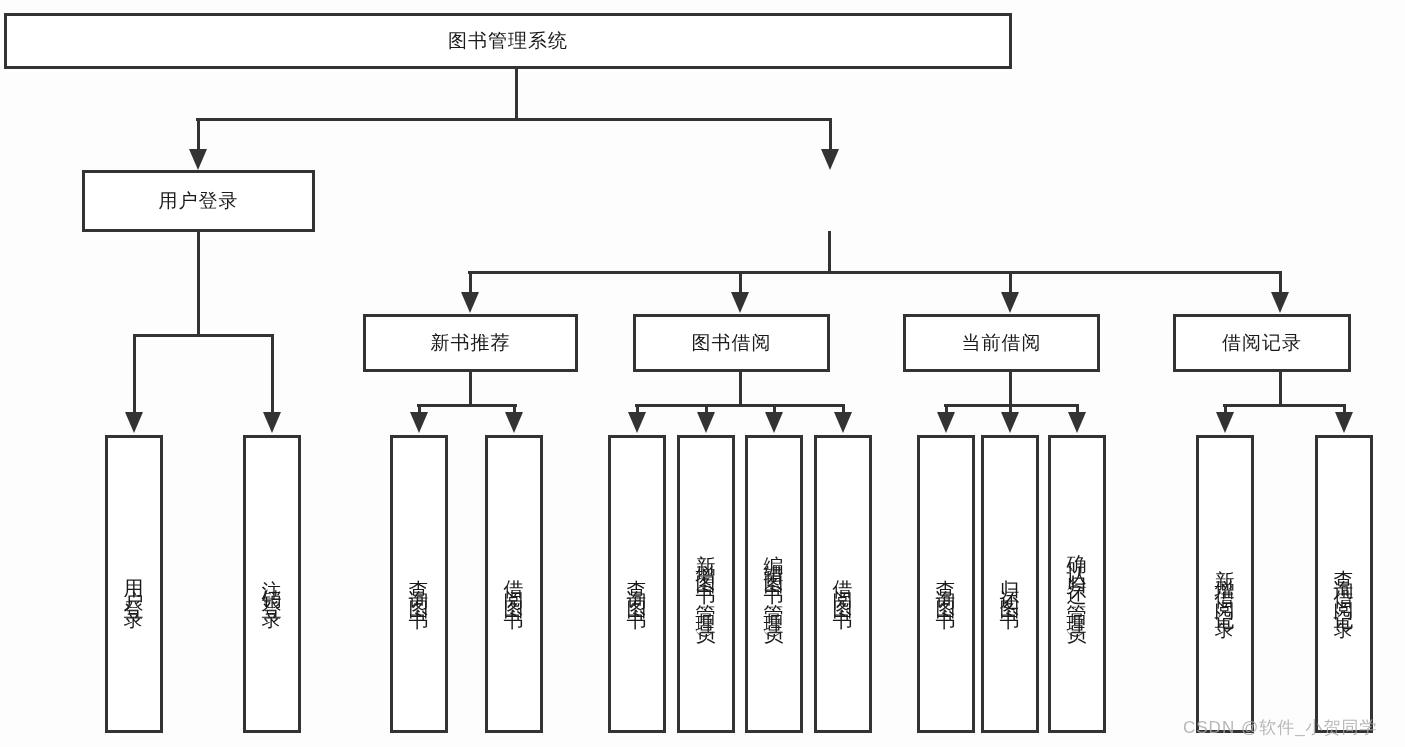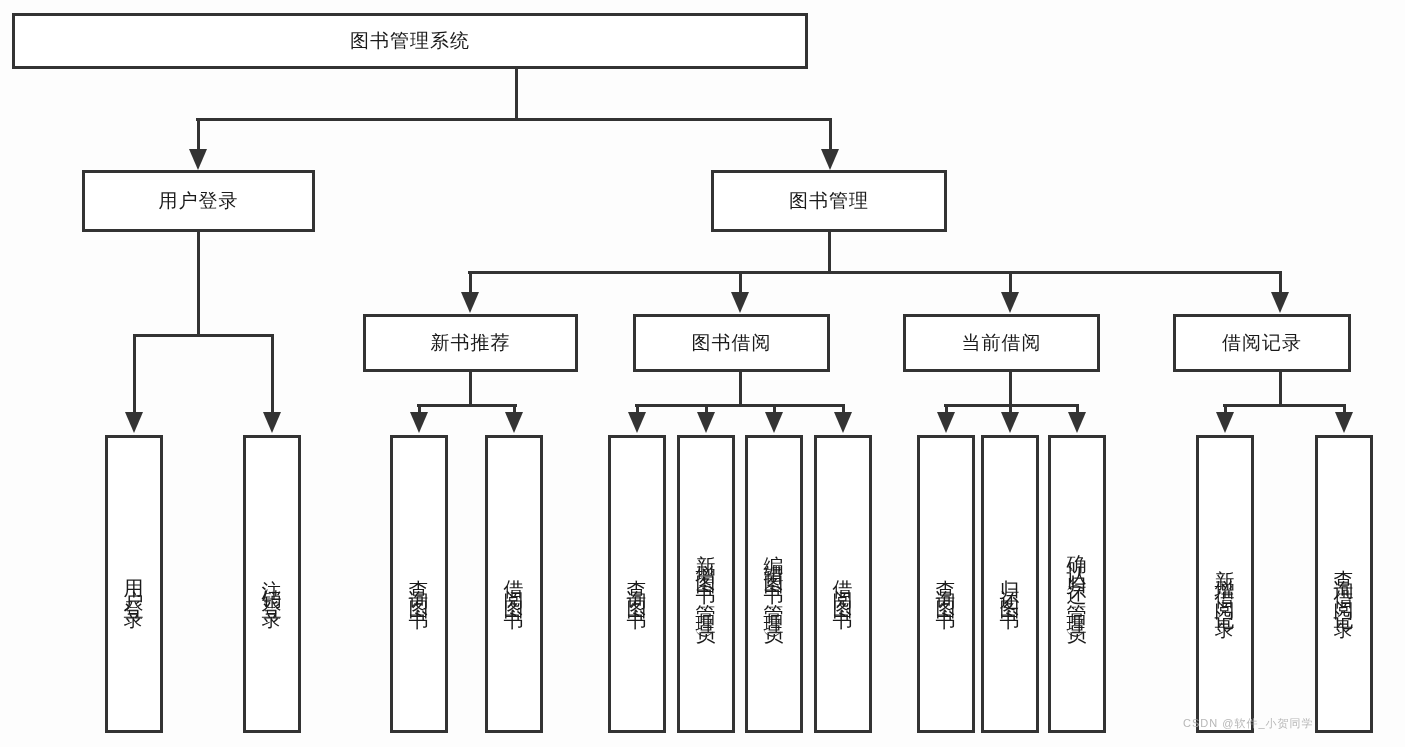--- a/index.html
+++ b/index.html
@@ -31,37 +31,36 @@
   .hline{height:3px;}
   .arrowhead{
     position:absolute;width:0;height:0;
     border-left:9px solid transparent;
     border-right:9px solid transparent;
     border-top:21px solid #333333;
   }
   #watermark{
     position:absolute;
     left:1183px;top:716px;
-    font-size:11px;
+    font-size:17px;
     color:rgba(170,170,170,0.85);
     letter-spacing:1px;
     z-index:5;
     white-space:nowrap;
   }
 </style>
 </head>
 <body>
 
 <div id="canvas">
 
-  <div class="box hbox" style="left:12px;top:13px;width:796px;height:56px">图书管理系统</div>
+  <div class="box hbox" style="left:4px;top:13px;width:1008px;height:56px">图书管理系统</div>
 
   <div class="box hbox" style="left:82px;top:170px;width:233px;height:62px">用户登录</div>
 
-  <div class="box hbox" style="left:711px;top:170px;width:236px;height:62px">图书管理</div>
 
   <div class="box hbox" style="left:363px;top:314px;width:215px;height:58px">新书推荐</div>
 
   <div class="box hbox" style="left:633px;top:314px;width:197px;height:58px">图书借阅</div>
 
   <div class="box hbox" style="left:903px;top:314px;width:197px;height:58px">当前借阅</div>
 
   <div class="box hbox" style="left:1173px;top:314px;width:178px;height:58px">借阅记录</div>
 
   <div class="box vbox" style="left:105px;top:435px;width:58px;height:298px">用户登录</div>

